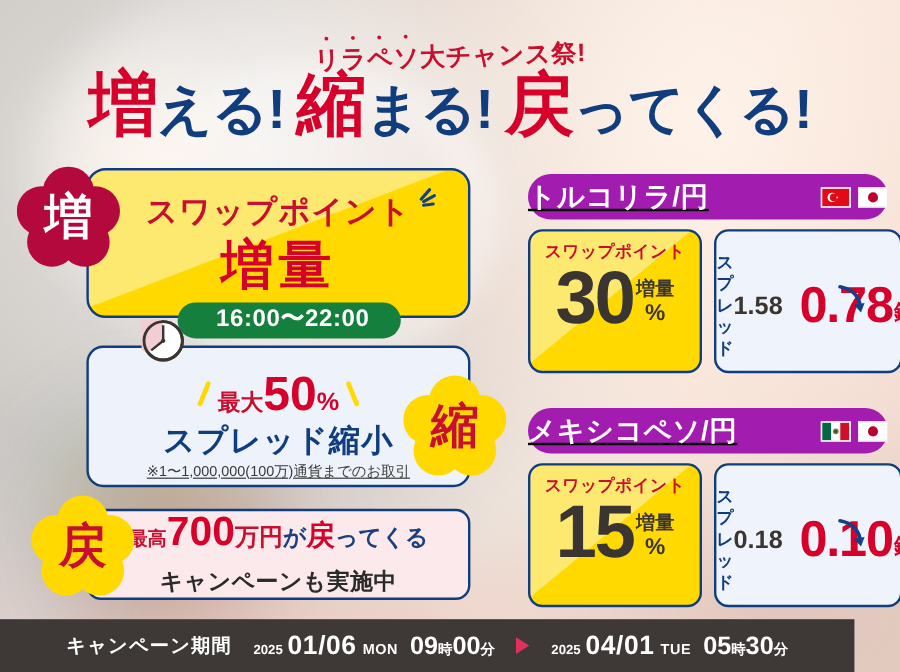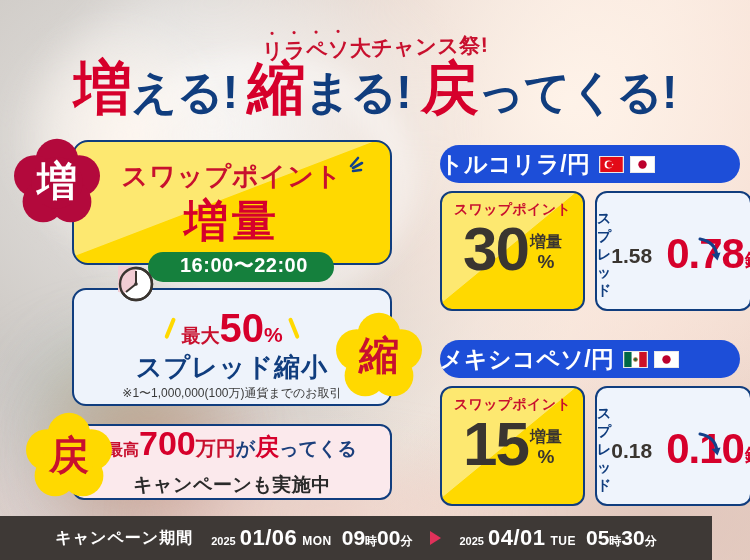--- a/index.html
+++ b/index.html
@@ -180,21 +180,21 @@
     display: inline-block;
   }
   .slash-l { transform: rotate(22deg) translateY(-3px); margin-right: 10px; }
   .slash-r { transform: rotate(-22deg) translateY(-3px); margin-left: 10px; }
 
   .spread-sub {
     font-size: 26px; font-weight: bold; color: #103d7e;
     letter-spacing: 1px; margin-top: 1px;
   }
   .spread-note {
-    font-size: 12px; color: #3a3a3a; margin-top: 0;
+    font-size: 12px; color: #3a3a3a; margin-top: 0; text-decoration: underline;
   }
 
   .cashback-card {
     position: absolute; left: 72px; top: 424px;
     width: 320px; height: 76px;
     border-radius: 12px;
     border: 2.5px solid #103d7e;
     background: #fbe9ec;
     z-index: 8;
     display: flex; flex-direction: column;
@@ -206,23 +206,24 @@
   .cb-l1 .mid   { font-size: 20px; font-weight: bold; color: #c8102e; }
   .cb-l1 .navy  { font-size: 19px; font-weight: bold; color: #1b3f7c; }
   .cb-l1 .rkan  { font-size: 24px; font-weight: bold; color: #d6002b; }
   .cb-l2 { font-size: 19px; font-weight: bold; color: #2a2a2a; margin-top: 2px; letter-spacing: 0.5px; }
 
   
   .pair-block { position: absolute; z-index: 12; }
   .pair-header {
     width: 300px; height: 38px;
     border-radius: 19px;
-    background: #1d4ed8;
-    display: flex; align-items: center; justify-content: flex-start;
+    background: #a21caf;
+    display: flex; align-items: center; justify-content: space-between;
     gap: 8px;
+    text-decoration: underline;
   }
   .pair-name {
     color: #ffffff; font-size: 23px; font-weight: bold;
     letter-spacing: 0.5px; white-space: nowrap;
   }
   .flags { display: flex; gap: 6px; align-items: center; }
   .flag { width: 25px; height: 17px; border: 1px solid #e8e8e8; position: relative; overflow: hidden; background: #fff; }
 
   .pair-body { display: flex; gap: 10px; margin-top: 8px; }
 

